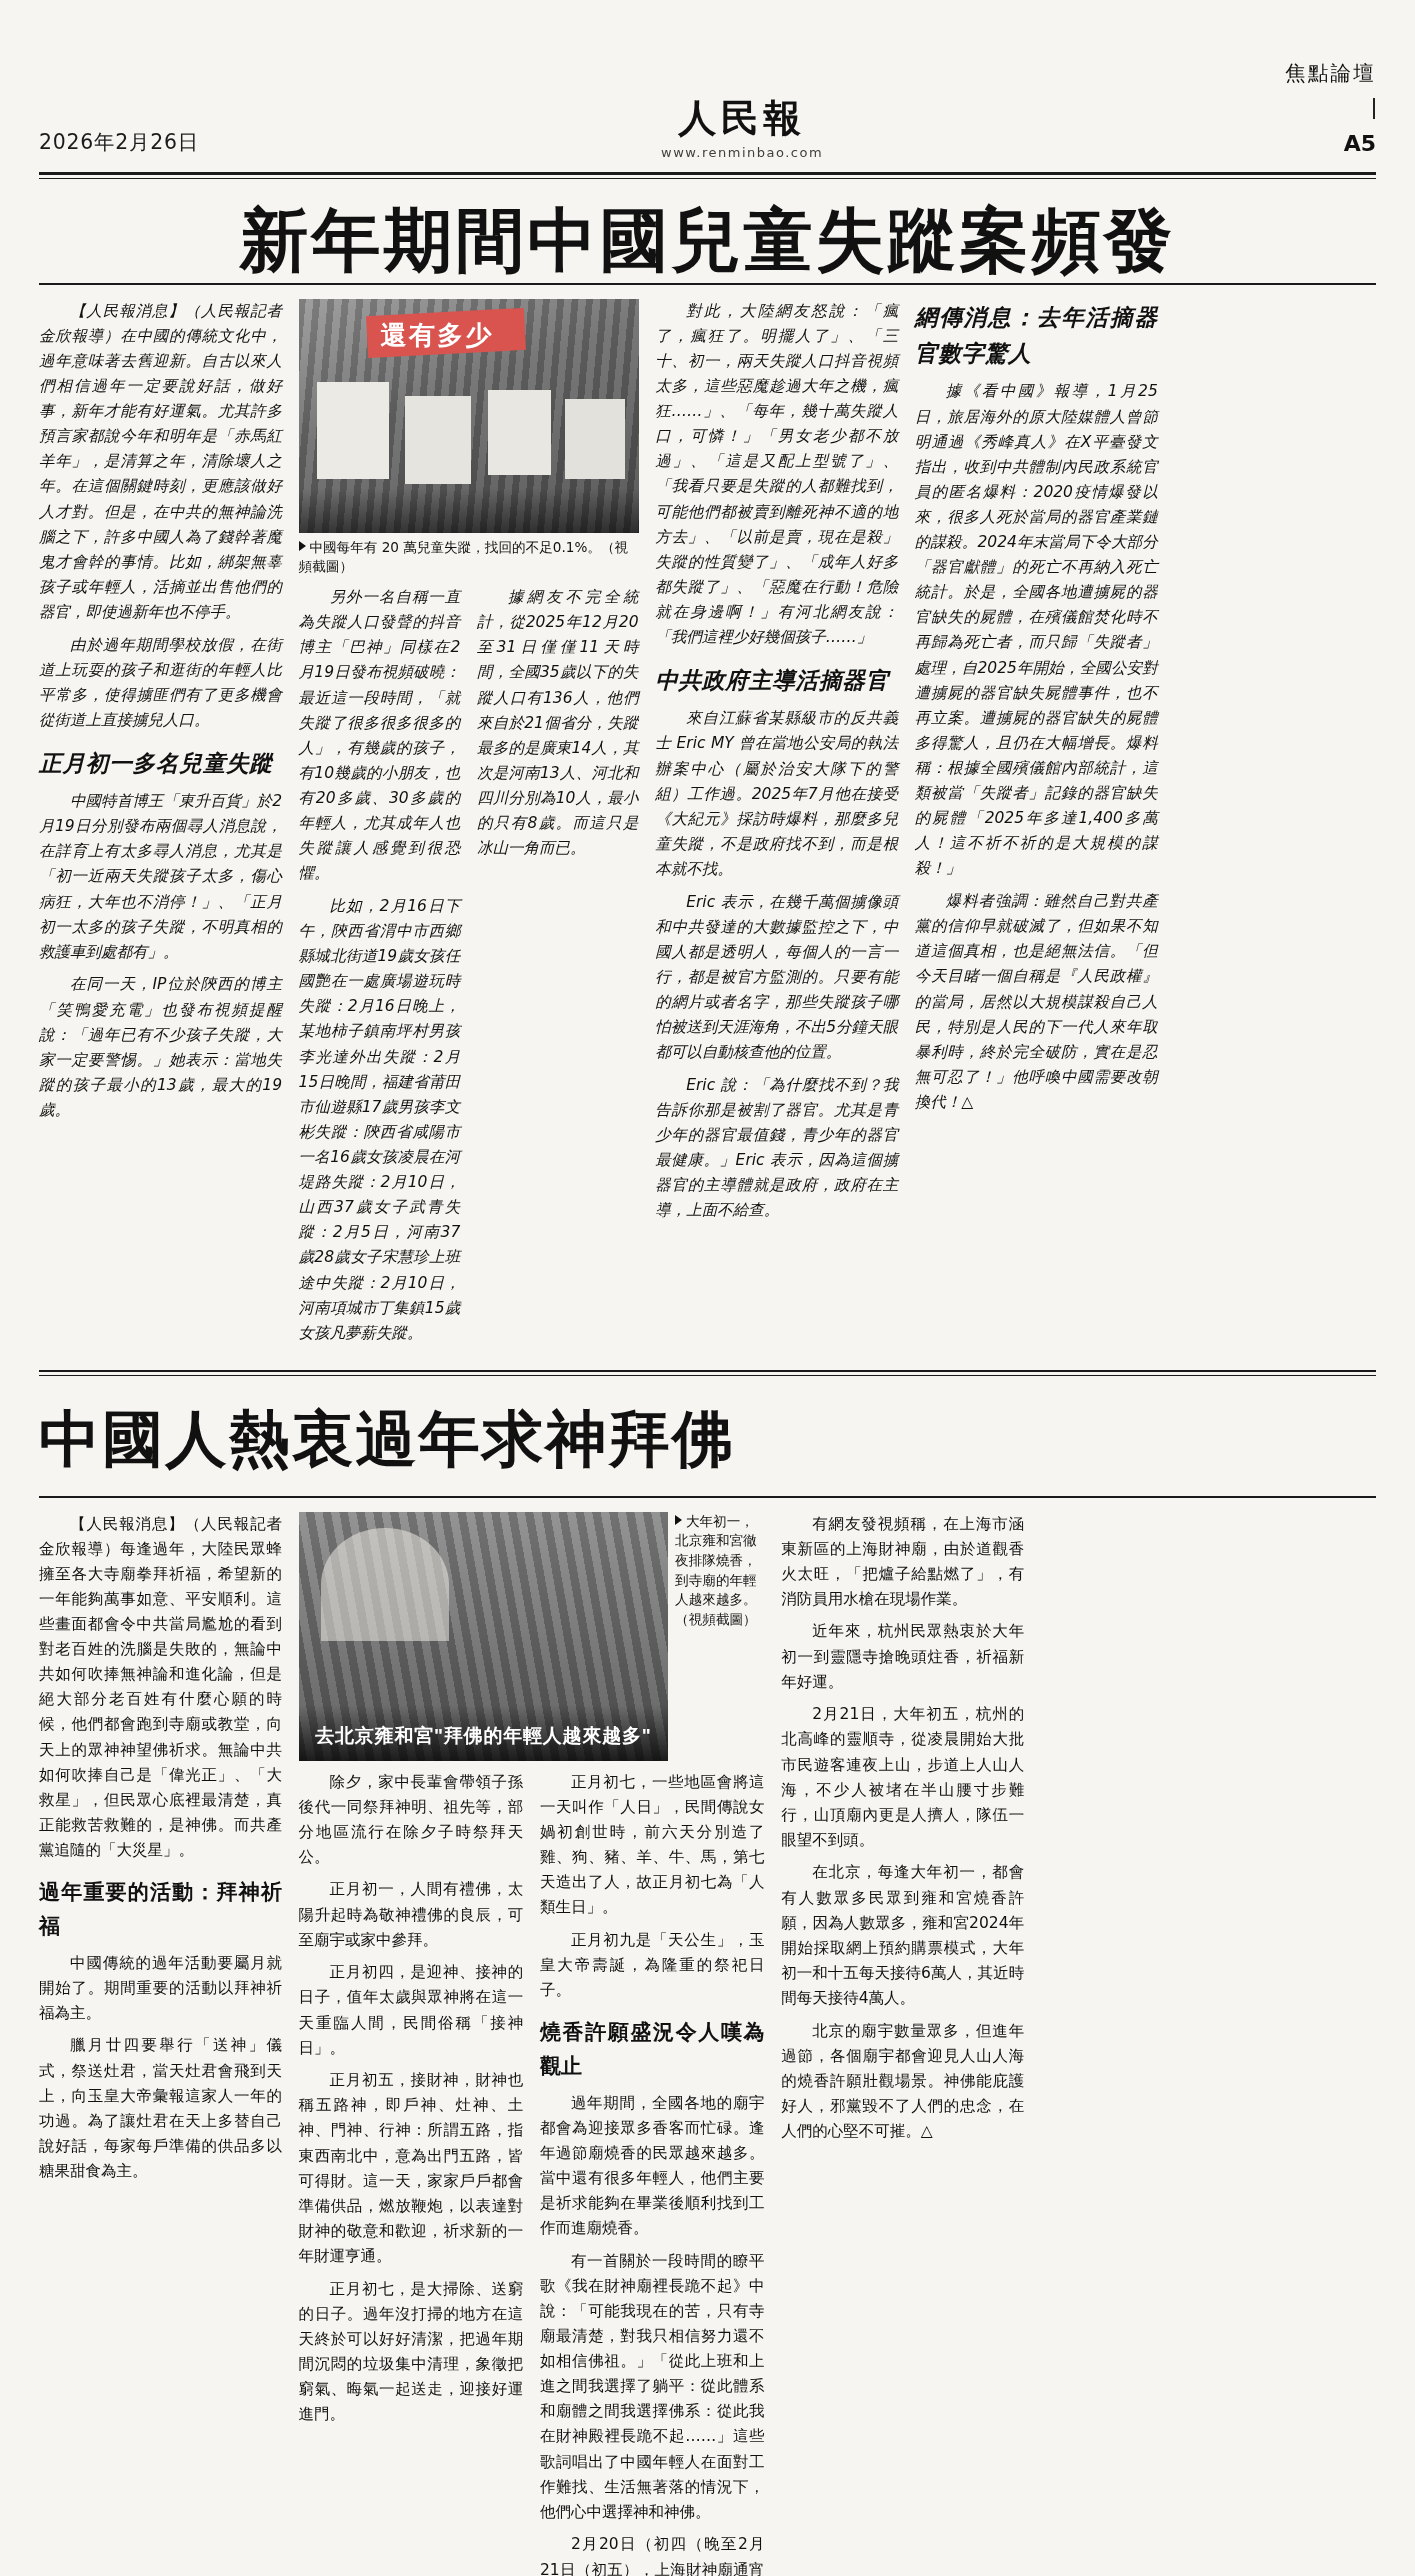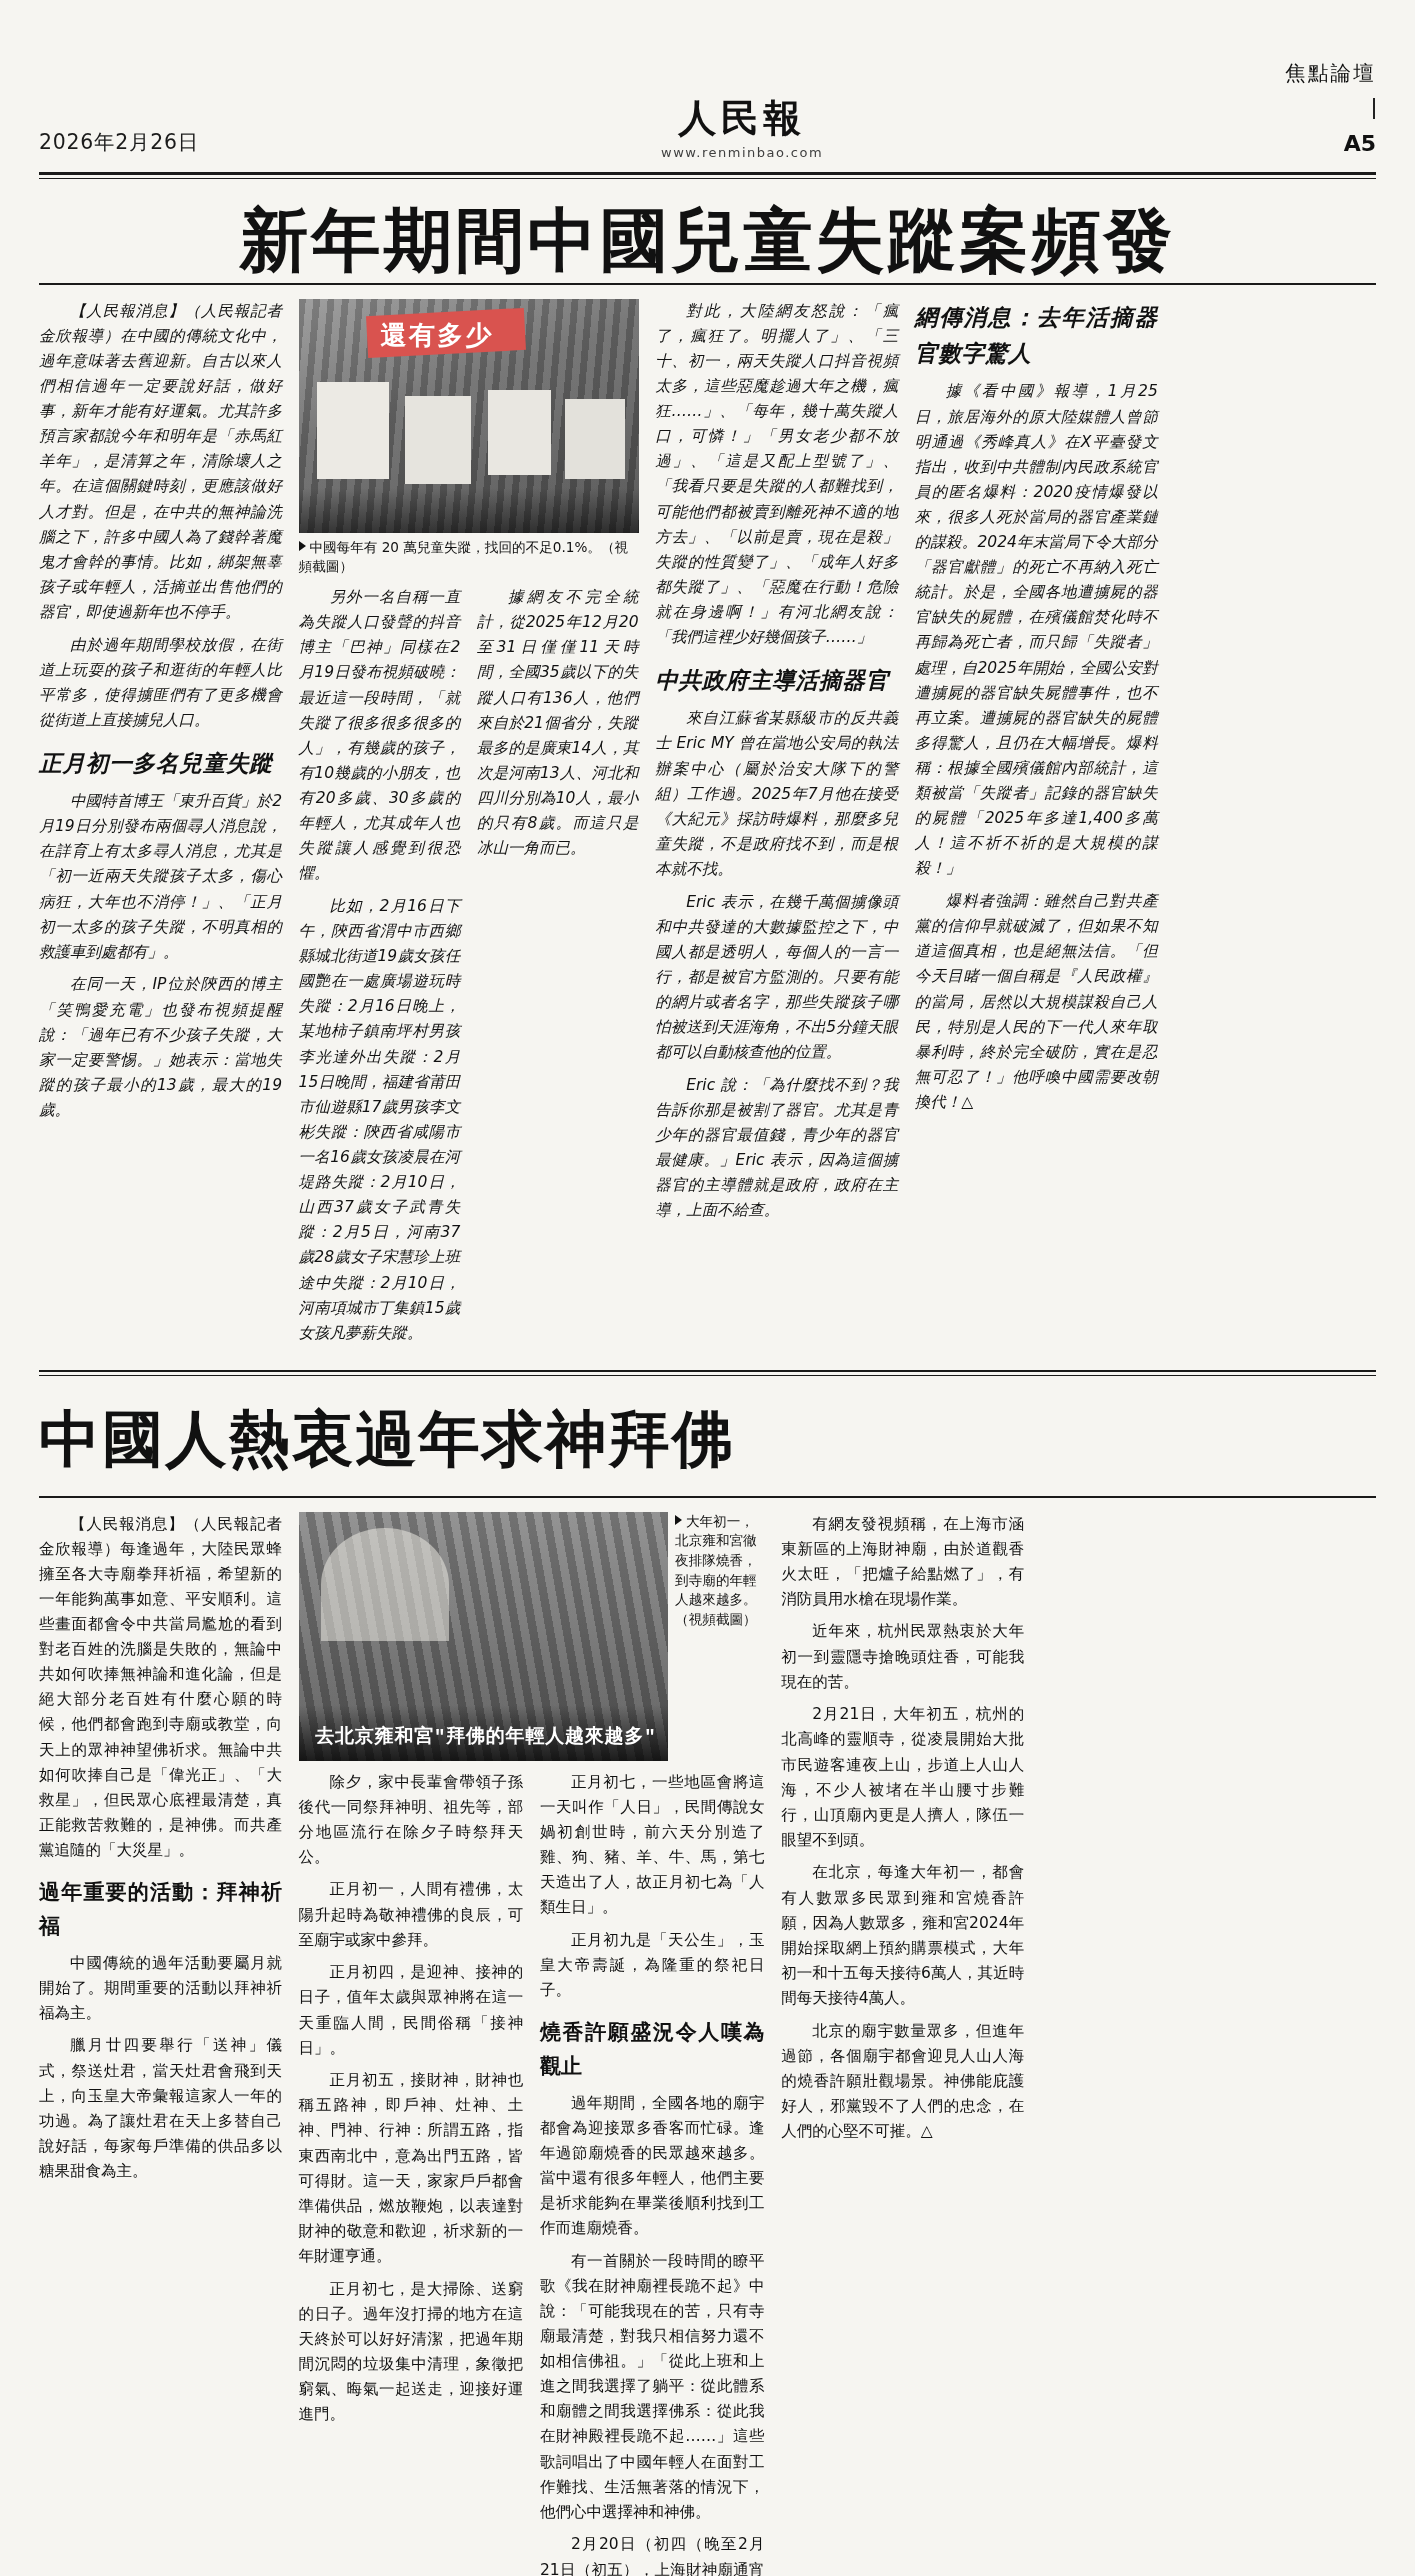--- a/index.html
+++ b/index.html
@@ -97,21 +97,21 @@
     flex:1;background:#fbfbf9;position:relative;
     display:flex;flex-direction:column;justify-content:center;align-items:center;
     padding:7.5px 22.6px;
   }
 
   
   .pmask{position:absolute;inset:0;}
   .ph-band{position:absolute;background:rgba(255,255,255,.75);}
   .ph-dark{position:absolute;background:rgba(20,20,20,.55);}
   .ph-txt{
-    position:absolute;color:#fff;font-family:Liberation Mono, monospace;
+    position:absolute;color:#fff;font-family:Liberation Sans, sans-serif;
     font-weight:bold;
   }
 </style>
 </head>
 <body>
 
 <div class="page">
 
   <div class="masthead">
     <div class="mh-date">2026年2月26日</div>
@@ -225,21 +225,21 @@
           <h3>燒香許願盛況令人嘆為觀止</h3>
           <p>過年期間，全國各地的廟宇都會為迎接眾多香客而忙碌。逢年過節廟燒香的民眾越來越多。當中還有很多年輕人，他們主要是祈求能夠在畢業後順利找到工作而進廟燒香。</p>
           <p>有一首關於一段時間的瞭平歌《我在財神廟裡長跪不起》中說：「可能我現在的苦，只有寺廟最清楚，對我只相信努力還不如相信佛祖。」「從此上班和上進之間我選擇了躺平：從此體系和廟體之間我選擇佛系：從此我在財神殿裡長跪不起……」這些歌詞唱出了中國年輕人在面對工作難找、生活無著落的情況下，他們心中選擇神和神佛。</p>
           <p>2月20日（初四（晚至2月21日（初五），上海財神廟通宵開放，敬香者絡繹不絕。</p>
         </div>
       </div>
     </div>
 
     <div class="a2c">
       <p>有網友發視頻稱，在上海市涵東新區的上海財神廟，由於道觀香火太旺，「把爐子給點燃了」，有消防員用水槍在現場作業。</p>
-      <p>近年來，杭州民眾熱衷於大年初一到靈隱寺搶晚頭炷香，可能我現在的苦。</p>
+      <p>近年來，杭州民眾熱衷於大年初一到靈隱寺搶晚頭炷香，祈福新年好運。</p>
       <p>2月21日，大年初五，杭州的北高峰的靈順寺，從凌晨開始大批市民遊客連夜上山，步道上人山人海，不少人被堵在半山腰寸步難行，山頂廟內更是人擠人，隊伍一眼望不到頭。</p>
       <p>在北京，每逢大年初一，都會有人數眾多民眾到雍和宮燒香許願，因為人數眾多，雍和宮2024年開始採取網上預約購票模式，大年初一和十五每天接待6萬人，其近時間每天接待4萬人。</p>
       <p>北京的廟宇數量眾多，但進年過節，各個廟宇都會迎見人山人海的燒香許願壯觀場景。神佛能庇護好人，邪黨毀不了人們的忠念，在人們的心堅不可摧。△</p>
       <p></p>
     </div>
   </div>
 
   <div class="adwrap">
     <div class="adphoto">
       <div class="pmask" style="background:linear-gradient(180deg,#8f8f8f,#4d4d4d);"></div>

